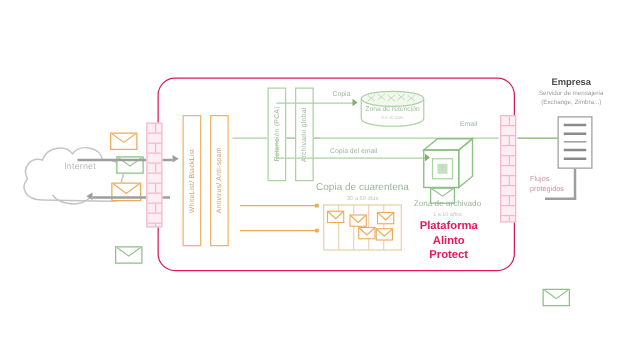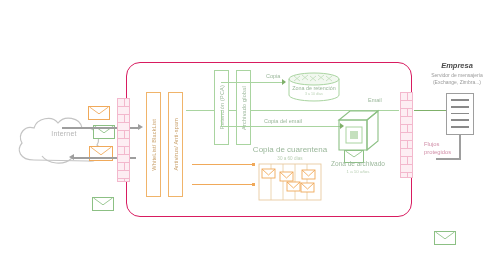--- a/index.html
+++ b/index.html
@@ -137,21 +137,21 @@
 
   
   #grid{left:258px;top:163px;width:64px;height:38px;}
 
   
   #cube{left:337px;top:108px;width:44px;height:46px;}
 
   
   #emp-title{
     left:418px;top:61px;width:78px;text-align:center;
-    color:#4a4a4a;font-size:7.5px;font-weight:bold;font-style:italic;
+    color:#4a4a4a;font-size:7.5px;font-weight:bold;
   }
   #emp-sub1{
     left:412px;top:72px;width:90px;text-align:center;
     color:#9a9a9a;font-size:5px;
   }
   #emp-sub2{
     left:412px;top:79px;width:90px;text-align:center;
     color:#9a9a9a;font-size:5px;
   }
   #server{
@@ -300,20 +300,25 @@
         <path d="M22 9 L28.5 15 L35 9" fill="none"></path>
       <rect x="44" y="7" width="13" height="9"></rect>
         <path d="M44 7 L50.5 13 L57 7" fill="none"></path>
       <rect x="29" y="19" width="13" height="9"></rect>
         <path d="M29 19 L35.5 25 L42 19" fill="none"></path>
       <rect x="43" y="20" width="13" height="9"></rect>
         <path d="M43 20 L49.5 26 L56 20" fill="none"></path>
     </g>
   </svg>
 
+  <div class="abs" id="brand">
+    <div>Plataforma</div>
+    <div>Alinto</div>
+    <div>Protect</div>
+  </div>
 
   <div class="abs brick" id="firewall-right">
     <div class="row"></div>
       <div class="row"></div>
       <div class="row"></div>
     <div class="row"></div>
       <div class="row"></div>
       <div class="row"></div>
     <div class="row"></div>
       <div class="row"></div>

